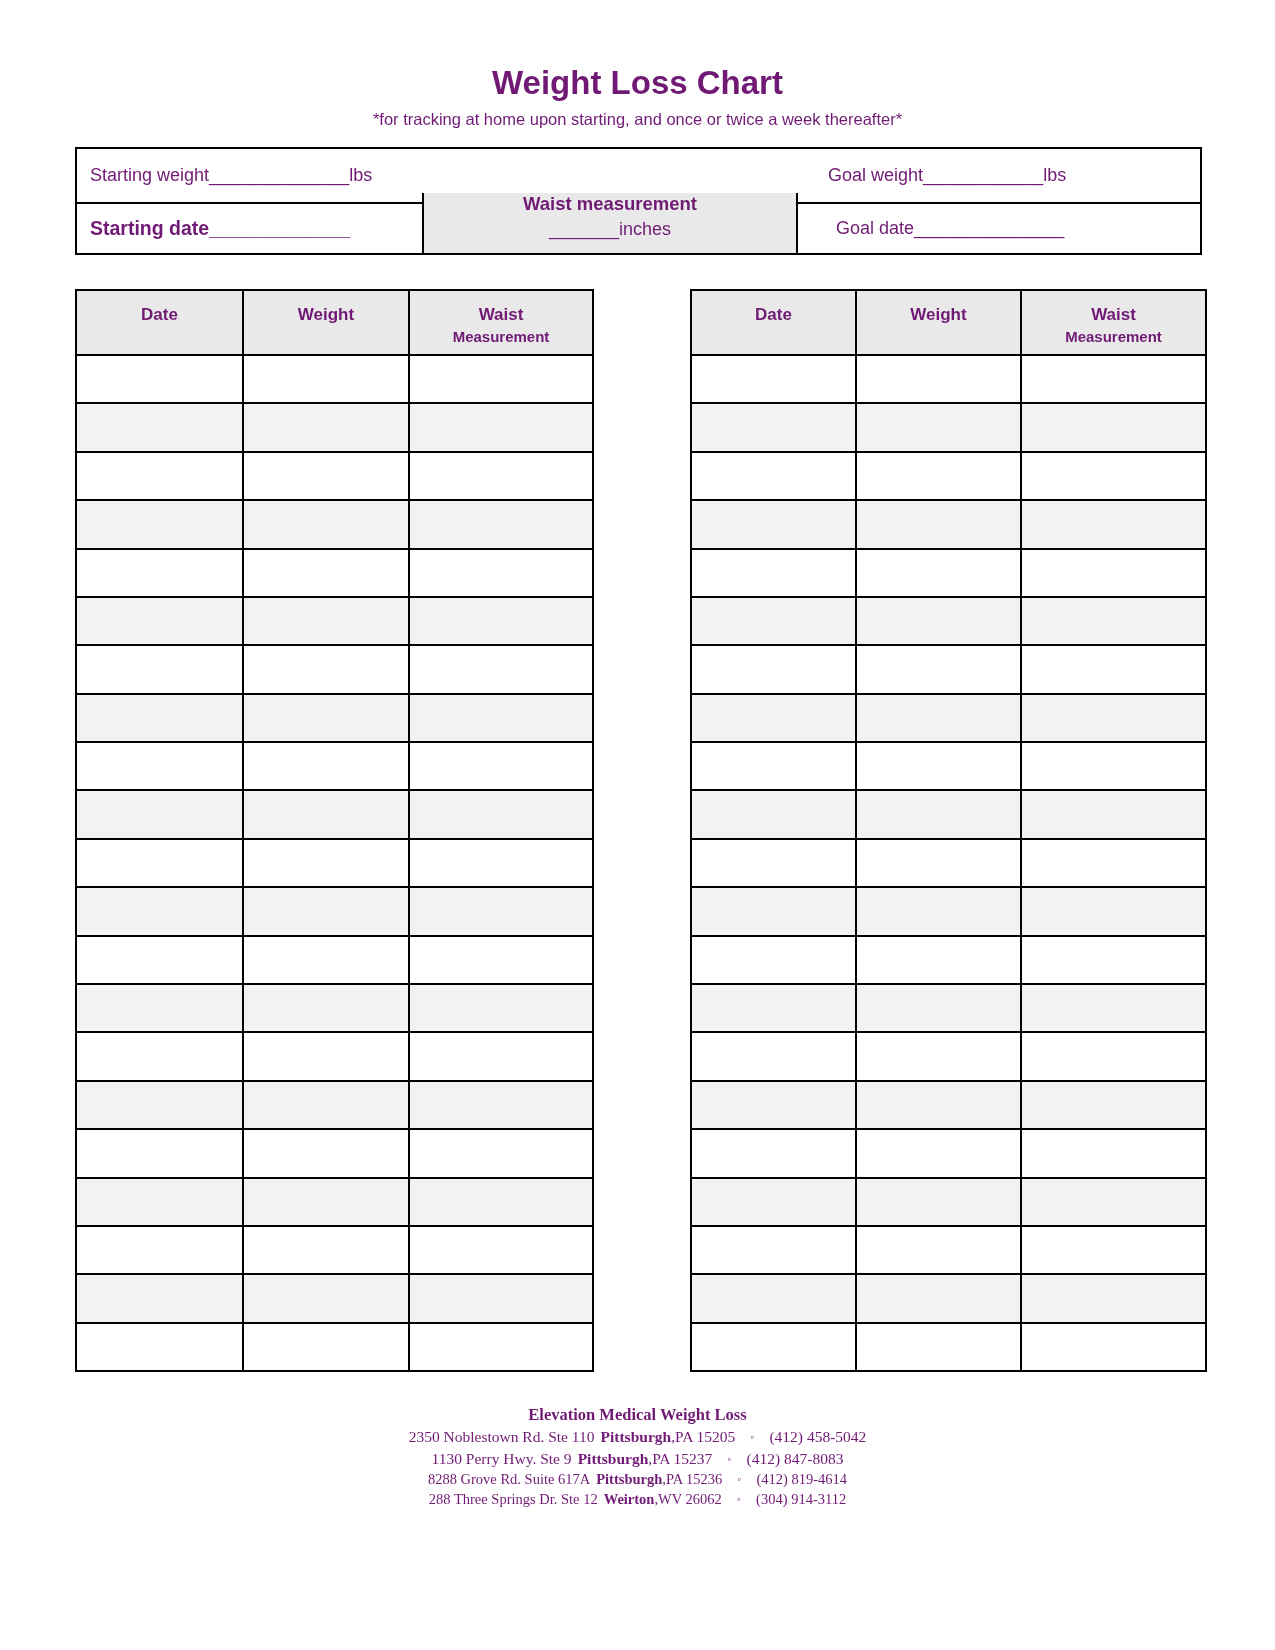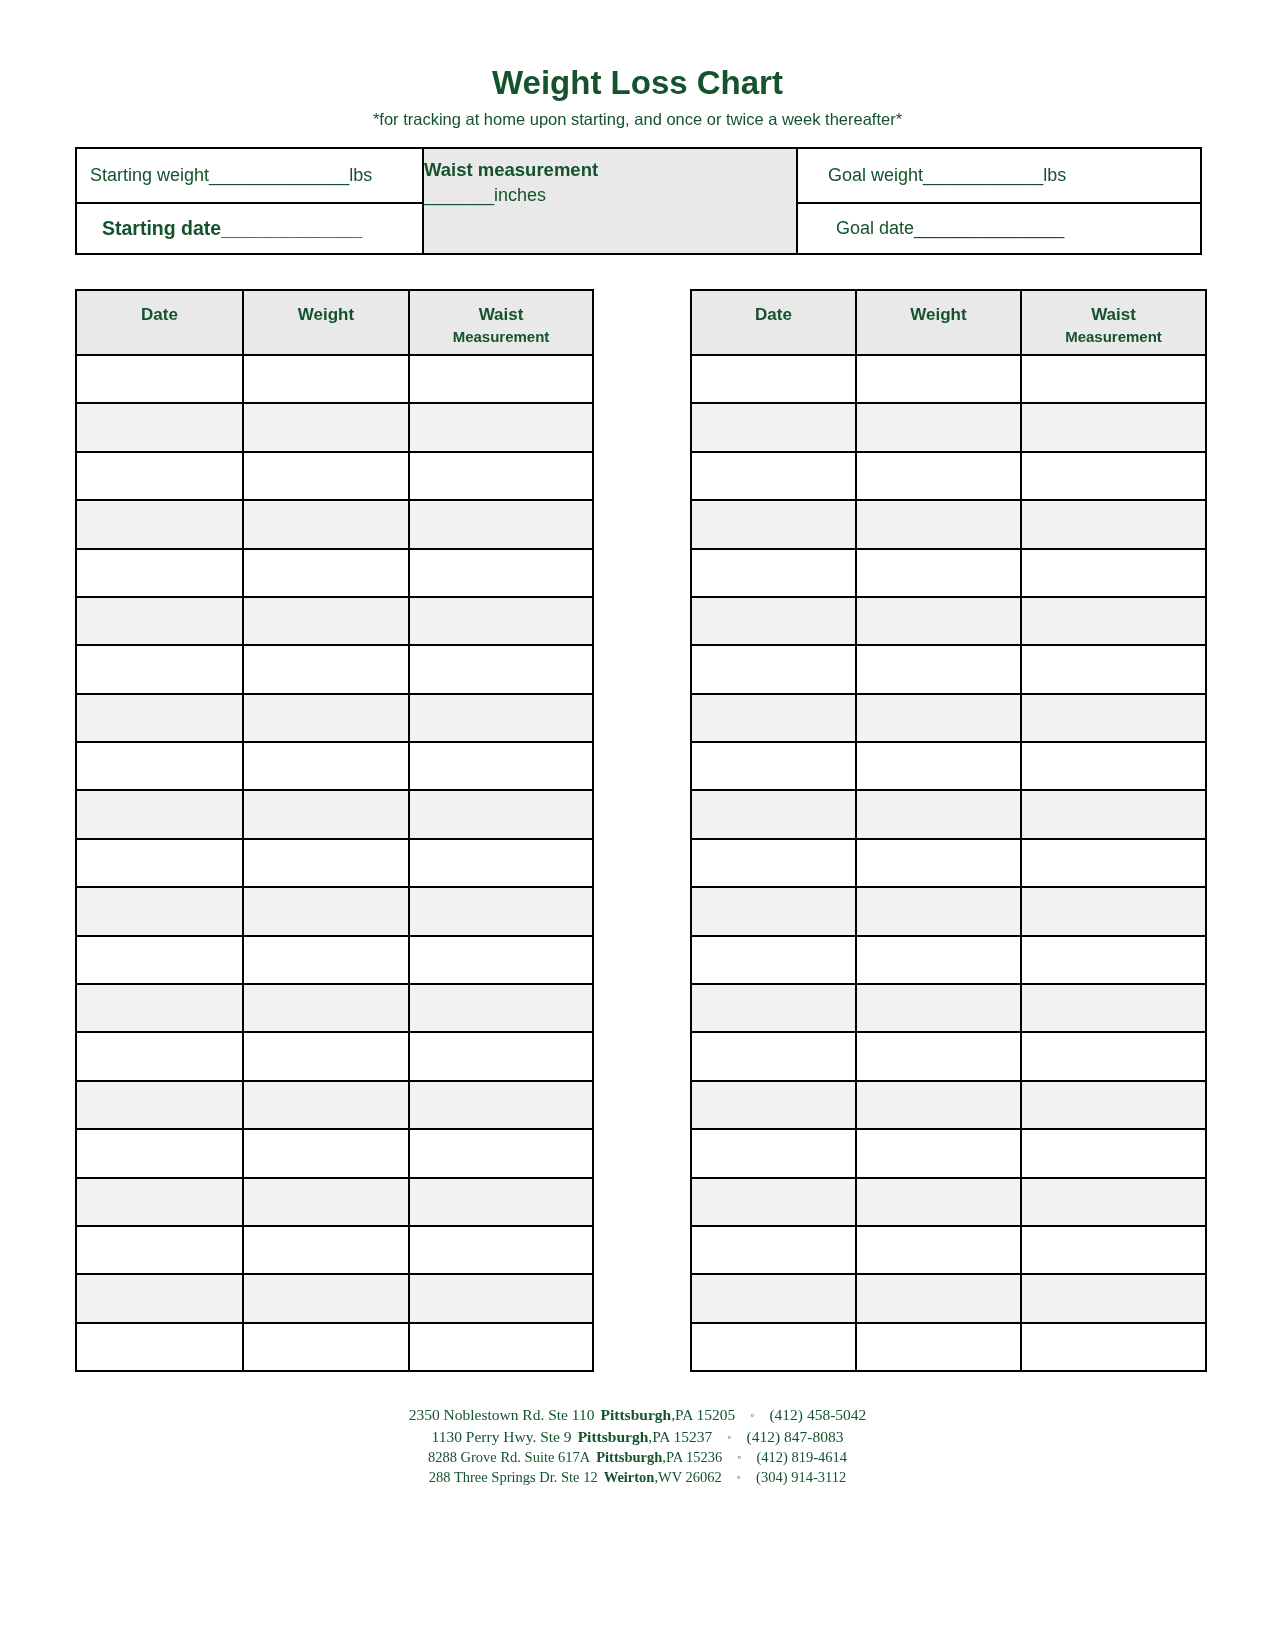--- a/index.html
+++ b/index.html
@@ -2,48 +2,48 @@
 <html><head>
 <meta charset="utf-8">
 <style>
   html,body { margin:0; padding:0; background:#ffffff; }
   .page {
     position:relative;
     width:1275px; height:1650px;
     box-sizing:border-box;
     padding-top:64px;
     background:#ffffff;
-    color:#14532d;
+    color:#701a75;
     font-family:"Liberation Sans", sans-serif;
   }
   
   .title { margin:0; text-align:center; font-size:33px; font-weight:bold; line-height:1.15; }
   .subtitle { margin-top:8px; text-align:center; font-size:16.5px; }
 
   
   .summary-box {
     width:1127px; height:108px;
     margin:18px 0 0 75px;
     border:2px solid #000;
     box-sizing:border-box;
     display:flex;
   }
   .sb-left { width:345px; display:flex; flex-direction:column; box-sizing:border-box; }
   .sb-right { flex:1; display:flex; flex-direction:column; box-sizing:border-box; }
   .sb-row-top { height:55px; border-bottom:2px solid #000; display:flex; align-items:center; box-sizing:border-box; font-size:18px; }
   .sb-row-bottom { flex:1; display:flex; align-items:center; box-sizing:border-box; font-size:18px; }
   .sb-left .sb-row-top { padding-left:13px; }
-  .sb-left .sb-row-bottom { padding-left:25px; font-size:19.5px; font-weight:bold; }
+  .sb-left .sb-row-bottom { padding-left:13px; font-size:19.5px; font-weight:bold; }
   .sb-right .sb-row-top { padding-left:30px; }
   .sb-right .sb-row-bottom { padding-left:38px; }
   .sb-mid {
     width:376px; box-sizing:border-box;
     border-left:2px solid #000; border-right:2px solid #000;
     background:#e9e9e9;
-    padding-top:10px;
+    text-align:center; margin-top:44px;
   }
   .waist-label { font-size:18.5px; font-weight:bold; }
   .waist-line { font-size:18px; margin-top:4px; }
 
   
   .tables { display:flex; gap:96px; margin:34px 0 0 75px;align-items:center; }
   table { border-collapse:collapse; table-layout:fixed; }
   .tbl-left { width:517px; }
   .tbl-right { width:515px; }
   th, td { border:2px solid #000; padding:0; }
@@ -352,20 +352,21 @@
           <tr>
             <td></td>
             <td></td>
             <td></td>
           </tr>
         </tbody>
     </table>
   </div>
 
   <div class="footer">
+    <div class="clinic-name">Elevation Medical Weight Loss</div>
     <div id="footer-lines">
         <div class="footer-line"><span class="addr">2350 Noblestown Rd. Ste 110</span><span class="city">Pittsburgh</span><span class="zip">,PA 15205</span><span class="sep">◦</span><span class="phone">(412) 458-5042</span></div>
         <div class="footer-line"><span class="addr">1130 Perry Hwy. Ste 9</span><span class="city">Pittsburgh</span><span class="zip">,PA 15237</span><span class="sep">◦</span><span class="phone">(412) 847-8083</span></div>
         <div class="footer-line small"><span class="addr">8288 Grove Rd. Suite 617A</span><span class="city">Pittsburgh</span><span class="zip">,PA 15236</span><span class="sep">◦</span><span class="phone">(412) 819-4614</span></div>
         <div class="footer-line small"><span class="addr">288 Three Springs Dr. Ste 12</span><span class="city">Weirton</span><span class="zip">,WV 26062</span><span class="sep">◦</span><span class="phone">(304) 914-3112</span></div>
       </div>
   </div>
 
 </div>
 

